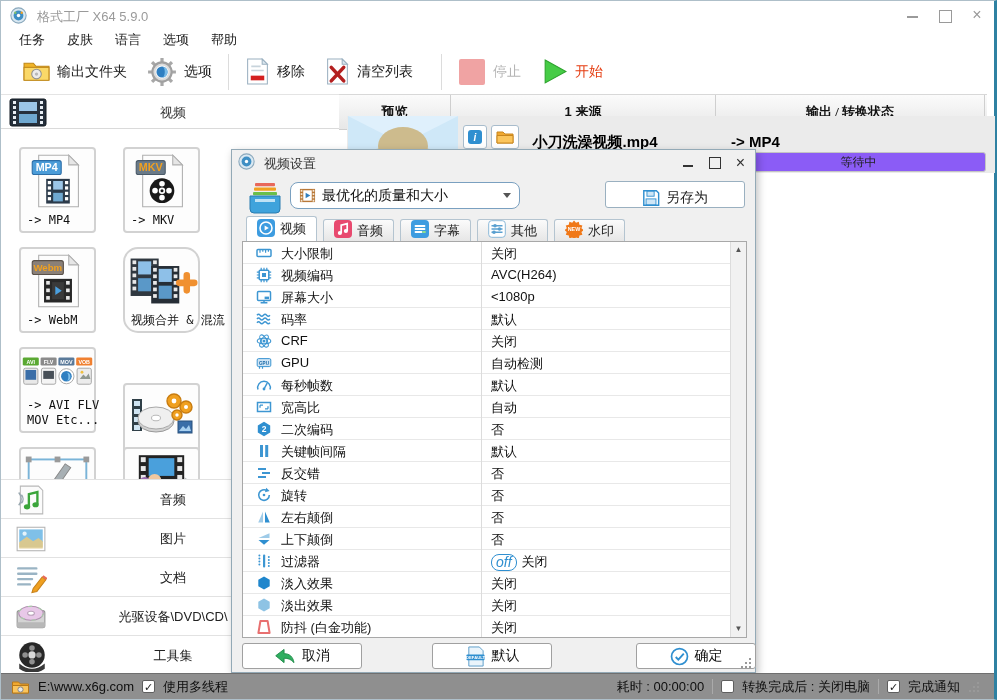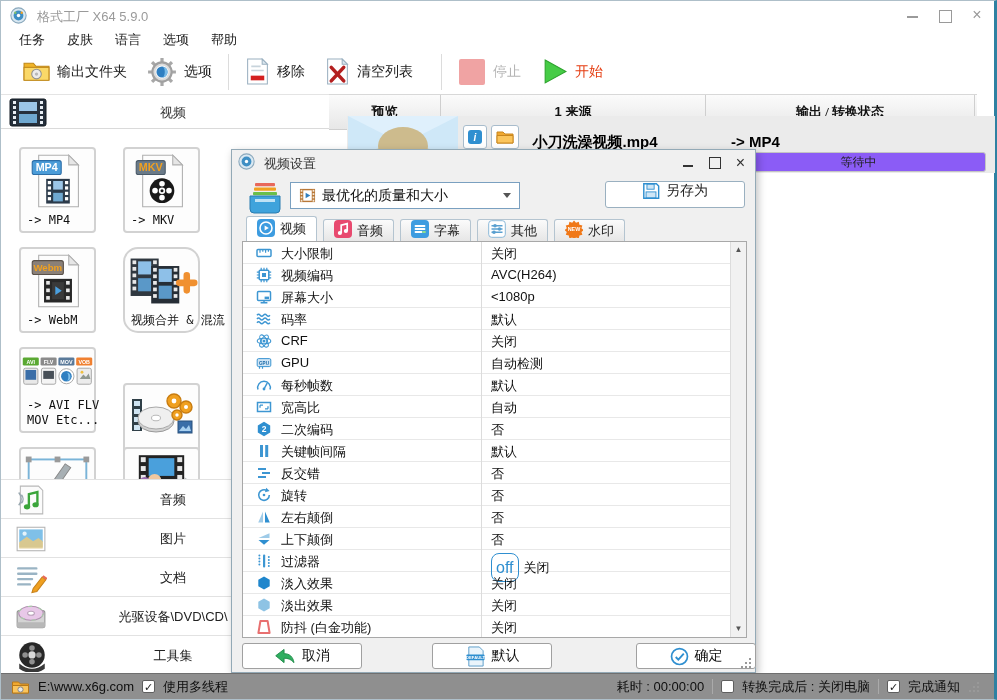--- a/index.html
+++ b/index.html
@@ -31,53 +31,53 @@
   .panel-header .ic{position:absolute;left:8px;top:3px}
   .panel-header .lbl{position:absolute;left:0;right:0;top:9px;text-align:center;color:#333}
   .card{position:absolute;width:77px;height:86px;background:#fdfdfd;border:2px solid #d2d2d2;border-radius:4px;z-index:1;cursor:default}
   .card .card-icon{position:absolute;left:0;right:0;top:4px;display:flex;justify-content:center}
   .card .card-label{position:absolute;left:6px;bottom:3px;font-family:"DejaVu Sans Mono","Liberation Mono",monospace;font-size:12px;color:#111;white-space:pre-line;line-height:1.25;width:140px}
   .categories{position:absolute;left:0;top:478px;width:345px;height:195px;background:#fff;z-index:3;border-right:1px solid #d0d0d0}
   .cat-item{position:relative;height:39px;border-top:1px solid #e2e2e2;cursor:default;background:#fff}
   .cat-item .ic{position:absolute;left:14px;top:4px}
   .cat-item .lbl{position:absolute;left:0;right:0;top:11px;text-align:center;color:#222;white-space:nowrap}
   
-  .queue-header{position:absolute;left:328px;top:93px;width:648px;height:36px;display:flex;background:linear-gradient(#fbfbfb,#e7e7e7);border-top:1px solid #d8d8d8;border-bottom:1px solid #cfcfcf;z-index:1}
+  .queue-header{position:absolute;left:338px;top:93px;width:648px;height:36px;display:flex;background:linear-gradient(#fbfbfb,#e7e7e7);border-top:1px solid #d8d8d8;border-bottom:1px solid #cfcfcf;z-index:1}
   .qh-cell{font-weight:bold;font-size:13px;color:#111;display:flex;align-items:center;justify-content:center;border-right:1px solid #cfcfcf}
   .queue-row{position:absolute;left:346px;top:115px;width:648px;height:57px;background:#ebebeb;z-index:1;cursor:default}
   .thumb{position:absolute;left:1px;top:0;width:110px;height:56px}
   .mini-btn{position:absolute;top:9px;height:24px;background:#fff;border:1px solid #a8bcCC;border:1px solid #a8bccc;border-radius:3px;display:flex;align-items:center;justify-content:center;cursor:default}
   .src-name{position:absolute;left:120px;top:17px;width:256px;text-align:center;font-weight:bold;font-size:15px;color:#000}
   .dst-name{position:absolute;left:384px;top:17px;font-weight:bold;font-size:15px;color:#000}
   .status-pill{position:absolute;left:730px;top:151px;width:255px;height:20px;background:#8b5cf6;border:1px solid #c4c4c4;border-radius:3px;z-index:1;text-align:center;font-size:12px;line-height:18px;color:#222}
   
   .dialog{position:absolute;left:230px;top:148px;width:525px;height:524px;background:#f0f0f0;border:1px solid #93a9b6;box-shadow:2px 3px 8px rgba(0,0,0,.25);z-index:10}
   .dlg-title{position:absolute;left:0;top:0;right:0;height:24px}
   .dlg-title .ic{position:absolute;left:6px;top:3px}
   .dlg-title .lbl{position:absolute;left:32px;top:5px;font-size:13px;color:#333}
   .dlg-controls{position:absolute;right:8px;top:0;height:24px;display:flex;gap:13px;align-items:center}
   .dwc{width:13px;height:13px;position:relative;color:#333}
   .dwc-min::after{content:"";position:absolute;left:1px;top:9px;width:10px;height:2px;background:#333}
   .dwc-max::after{content:"";position:absolute;left:1px;top:1px;width:10px;height:10px;border:1.5px solid #333}
   .dwc-close{font-size:16px;line-height:13px;text-align:center}
   .drawer-ic{position:absolute;left:14px;top:30px}
-  .preset-dd{position:absolute;left:58px;top:32px;width:230px;height:27px;background:#fff;border:1px solid #7aa0c0;border-radius:0;display:flex;align-items:center;gap:6px;padding:0 8px;cursor:default}
+  .preset-dd{position:absolute;left:58px;top:32px;width:230px;height:27px;background:#fff;border:1px solid #7aa0c0;border-radius:8px;display:flex;align-items:center;gap:6px;padding:0 8px;cursor:default}
   .preset-dd .txt{flex:1;font-size:14px;color:#111;white-space:nowrap;overflow:hidden}
   .dd-arrow{width:0;height:0;border-left:4px solid transparent;border-right:4px solid transparent;border-top:5px solid #555}
-  .saveas-btn{position:absolute;left:373px;top:31px;width:140px;height:27px;background:#fff;border:1px solid #9ab0c0;border-radius:3px;display:flex;align-items:flex-start;justify-content:center;gap:6px;font-size:14px;cursor:default}
+  .saveas-btn{position:absolute;left:373px;top:31px;width:140px;height:27px;background:#fff;border:1px solid #9ab0c0;border-radius:3px;display:flex;align-items:flex-end;justify-content:center;gap:6px;font-size:14px;cursor:default}
   .tabs{position:absolute;left:14px;top:66px;height:25px;display:flex;gap:6px}
   .tab{display:flex;align-items:center;gap:5px;padding:0 10px;font-size:13px;border:1px solid #b4c4d0;border-bottom:none;border-radius:3px 3px 0 0;background:linear-gradient(#fbfbfb,#e6e6e6);height:22px;margin-top:3px;cursor:default}
   .tab.active{background:#fff;height:25px;margin-top:0;position:relative;z-index:2}
   .setting-table{position:absolute;left:10px;top:91px;width:505px;height:397px;background:#fff;border:1px solid #a8a8a8;overflow:hidden}
   .s-row{position:relative;height:22px;border-bottom:1px solid #e8e8e8;cursor:default}
   .s-row .ic{position:absolute;left:13px;top:3px;width:16px;height:16px}
   .s-row .lbl{position:absolute;left:38px;top:3px;font-size:13px;color:#111}
   .s-row .val{position:absolute;left:248px;top:3px;font-size:13px;color:#111;display:flex;align-items:center;gap:5px}
   .col-div{position:absolute;left:238px;top:0;bottom:0;width:1px;background:#dcdcdc;z-index:2}
-  .off-badge{display:inline-block;border:1.4px solid #2f8fd0;color:#2f8fd0;border-radius:8px;font-size:16px;line-height:11px;padding:8px 4px;}
+  .off-badge{display:inline-block;border:1.4px solid #2f8fd0;color:#2f8fd0;border-radius:8px;font-size:14px;line-height:11px;padding:2px 4px;font-style:italic}
   .vscroll{position:absolute;right:0;top:0;bottom:0;width:16px;background:#f1f1f1;border-left:1px solid #dcdcdc}
   .vs-btn{position:absolute;left:0;width:15px;height:16px;font-size:8px;color:#555;text-align:center;line-height:16px;background:#f1f1f1}
   .footer-btn{position:absolute;top:493px;width:120px;height:26px;background:#fff;border:1px solid #a0a0a0;border-radius:3px;display:flex;align-items:center;justify-content:center;gap:6px;font-size:14px;color:#111;cursor:default}
   .grip{position:absolute;right:3px;bottom:3px;width:12px;height:12px;background:
     radial-gradient(circle at 10px 10px,#999 1.2px,transparent 1.4px),
     radial-gradient(circle at 6px 10px,#999 1.2px,transparent 1.4px),
     radial-gradient(circle at 10px 6px,#999 1.2px,transparent 1.4px),
     radial-gradient(circle at 2px 10px,#999 1.2px,transparent 1.4px),
     radial-gradient(circle at 6px 6px,#999 1.2px,transparent 1.4px),
     radial-gradient(circle at 10px 2px,#999 1.2px,transparent 1.4px)}

